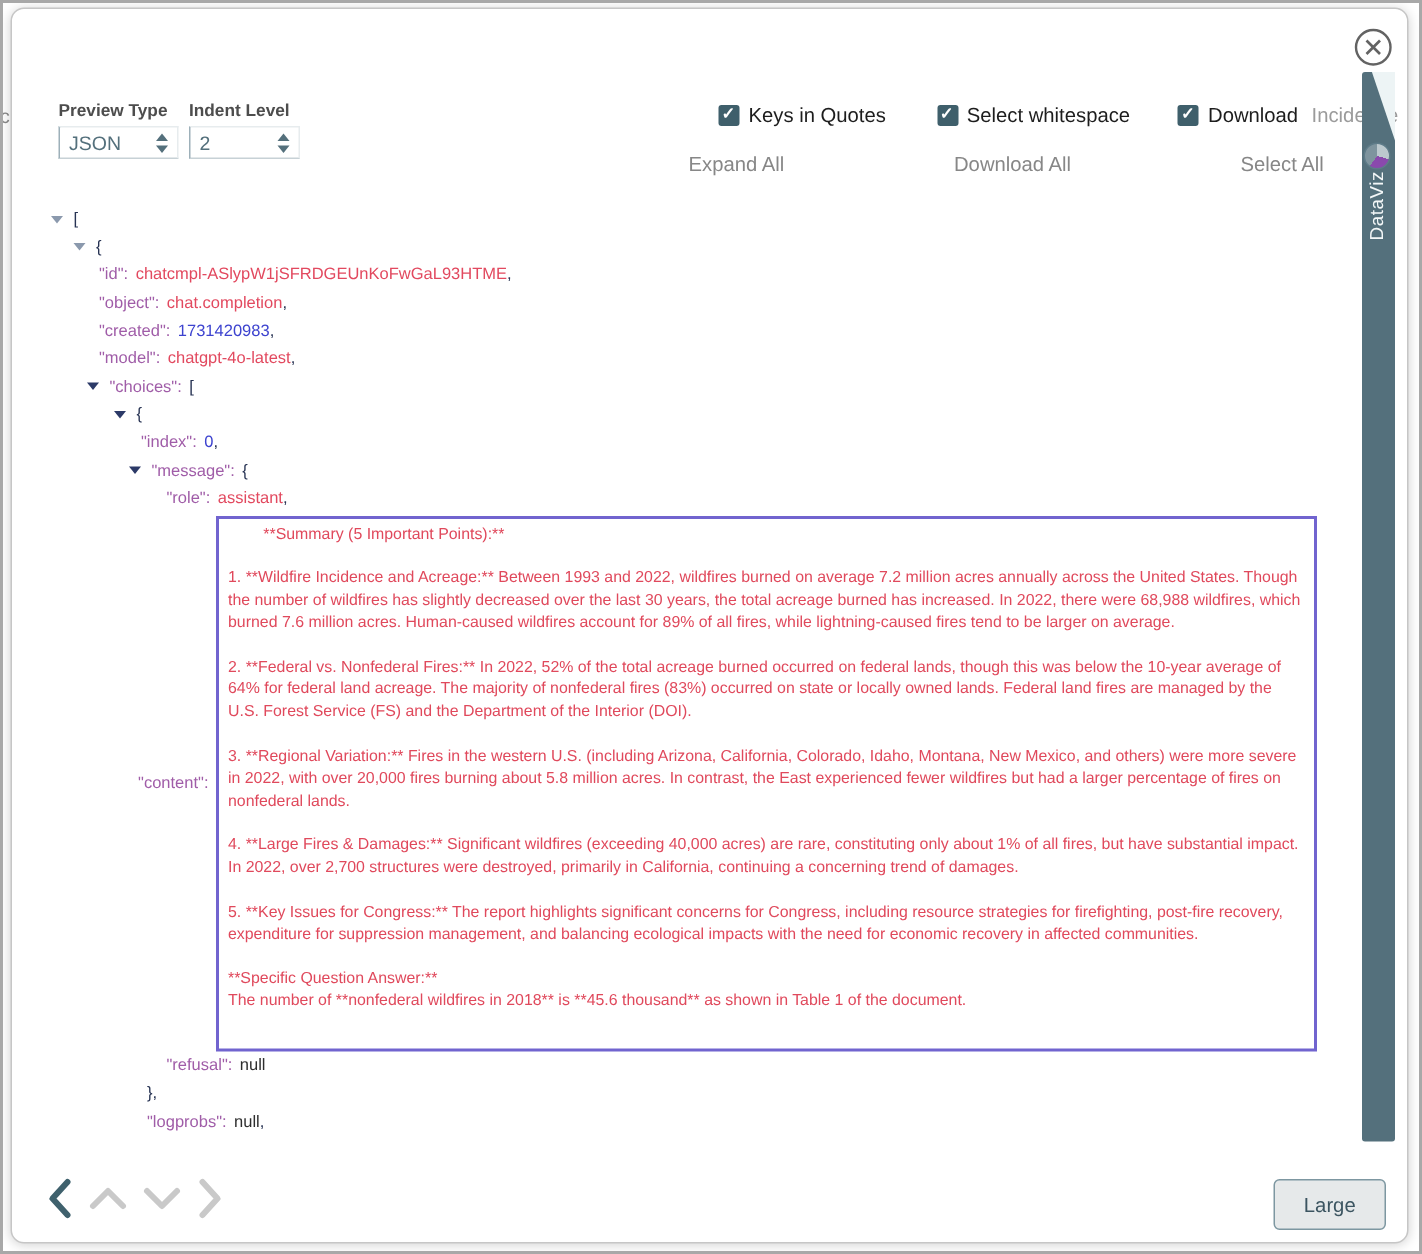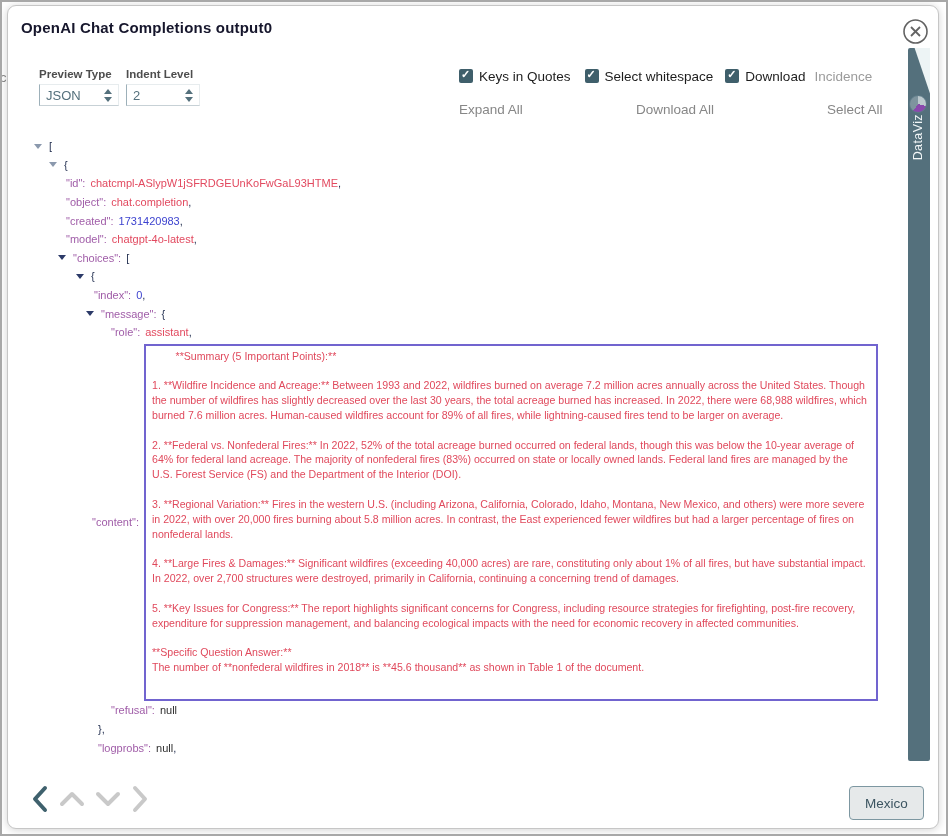--- a/index.html
+++ b/index.html
@@ -19,21 +19,21 @@
   .field .flabel { font-size:11.5px; font-weight:bold; color:#4d4d4d; margin-bottom:4px; }
   .selbox { height:22px; border-left:1px solid #9db0b9; border-bottom:1px solid #c7d1d6; border-top:1px solid #e7ecee; border-right:1px solid #e7ecee;
             display:flex; align-items:center; justify-content:space-between; padding:0 6px; background:#fff; cursor:pointer; }
   .selval { font-size:13px; color:#54707c; }
   .spin { display:flex; flex-direction:column; gap:3px; align-items:center; }
   .spin .up { width:0; height:0; border-left:4px solid transparent; border-right:4px solid transparent; border-bottom:5px solid #54707c; }
   .spin .dn { width:0; height:0; border-left:4px solid transparent; border-right:4px solid transparent; border-top:5px solid #54707c; }
 
   
   .cbrow { position:absolute; left:451px; top:63px; display:flex; align-items:center; }
-  .cbitem { display:flex; align-items:flex-start; cursor:pointer; }
+  .cbitem { display:flex; align-items:flex-end; cursor:pointer;margin-left:20px; }
   .cbox { width:14px; height:14px; background:#3f5f6b; border-radius:2px; margin-right:6px; position:relative; flex:0 0 auto; }
   .cbox::after { content:"✓"; position:absolute; left:2px; top:-1px; color:#fff; font-size:11px; font-weight:bold; }
   .cblabel { font-size:13.5px; color:#1d1d1d; }
   .download { font-size:13.5px; color:#9b9b9b; margin-left:9px; cursor:pointer; }
   .linkrow a { position:absolute; font-size:13.5px; color:#878787; text-decoration:none; cursor:pointer; }
 
   
   .sidetab { position:absolute; left:900px; top:42px; width:22px; height:713px; background:#54707c; border-radius:2px; cursor:pointer; }
   .sidetab .fold { position:absolute; left:0; top:0; width:100%; height:48px; background:#edf4f5;
                    clip-path:polygon(30% 0, 100% 0, 100% 95%); }
@@ -68,21 +68,20 @@
                border:1px solid #7d97a1; border-radius:4px; font-size:13.5px; color:#3c5561;
                font-family:"Liberation Sans",sans-serif; cursor:pointer; }
 </style>
 </head>
 <body>
 
 <div class="behind-frag">c</div>
 
 <div class="dialog">
 
-  <div class="title">OpenAI Chat Completions output0</div>
 
   <svg class="close-x" viewBox="0 0 27 27">
     <circle cx="13.5" cy="13.5" r="11.5" fill="none" stroke="#636363" stroke-width="1.6"></circle>
     <line x1="9" y1="9" x2="18" y2="18" stroke="#636363" stroke-width="1.8"></line>
     <line x1="18" y1="9" x2="9" y2="18" stroke="#636363" stroke-width="1.8"></line>
   </svg>
 
   <div class="field" style="left:31px; top:62px; width:80px;">
     <div class="flabel">Preview Type</div>
     <div class="selbox">
@@ -226,17 +225,17 @@
       <polyline points="4,16 14,6 24,16" fill="none" stroke="#c9c9c9" stroke-width="4" stroke-linecap="round" stroke-linejoin="round"></polyline>
     </svg>
     <svg width="28" height="22" viewBox="0 0 28 22">
       <polyline points="4,6 14,16 24,6" fill="none" stroke="#c9c9c9" stroke-width="4" stroke-linecap="round" stroke-linejoin="round"></polyline>
     </svg>
     <svg width="20" height="28" viewBox="0 0 20 28">
       <polyline points="5,3 15,14 5,25" fill="none" stroke="#c9c9c9" stroke-width="4" stroke-linecap="round" stroke-linejoin="round"></polyline>
     </svg>
   </div>
 
-  <button class="close-btn">Mexico</button>
+  <button class="close-btn">Large</button>
 
 </div>
 
 <div class="frame"></div>
 
 </body></html>

